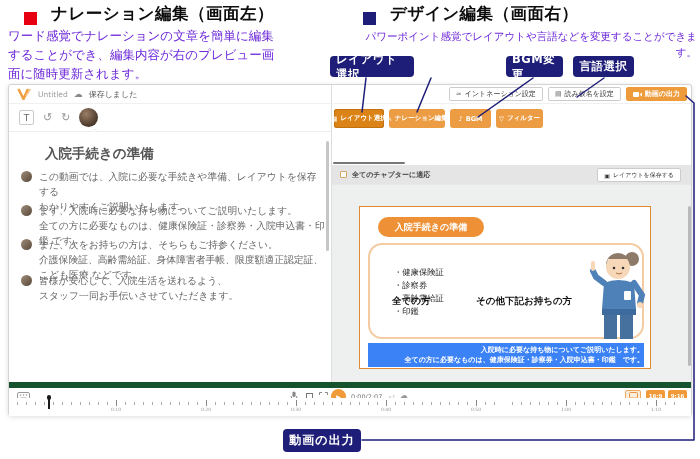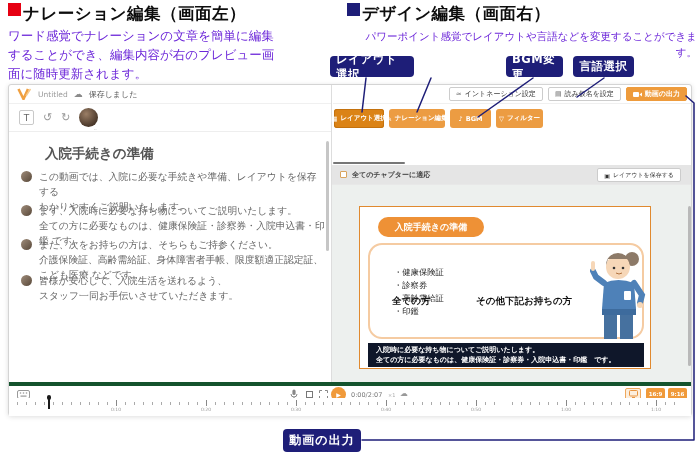--- a/index.html
+++ b/index.html
@@ -1,21 +1,21 @@
 <!DOCTYPE html>
 <html><head>
 <meta charset="utf-8">
 <style>
   * { margin:0; padding:0; box-sizing:border-box; }
   body { font-family:"DejaVu Sans","Liberation Sans",sans-serif; background:#fff; }
   #screen { position:relative; width:700px; height:459px; background:#fff; overflow:hidden; }
   .abs { position:absolute; }
 
   
-  .ann-title { display:flex; align-items:flex-start; gap:2px; font-size:16.5px; font-weight:bold; color:#0d0d0d; letter-spacing:.5px; }
+  .ann-title { display:flex; align-items:flex-end; gap:14px; font-size:16.5px; font-weight:bold; color:#0d0d0d; letter-spacing:.5px;margin-left:16px; }
   .sq { width:13px; height:13px; display:inline-block; }
   .sq-red { background:#e60012; }
   .sq-blue { background:#1e1e78; }
   .ann-desc { font-size:12.5px; line-height:1.5; color:#6d28d9; white-space:pre-line; }
   .ann-desc.small { font-size:10.5px; }
 
   .co-btn { position:absolute; top:56px; height:21px; background:#1e1e78; color:#fff;
             font-size:11.5px; font-weight:bold; border-radius:4px; display:flex;
             align-items:center; justify-content:center; padding:0 6px; letter-spacing:.5px; }
   .co-out { position:absolute; left:283px; top:429px; width:78px; height:23px; background:#1e1e78;
@@ -78,26 +78,26 @@
   .preview-area { position:absolute; left:323px; top:100px; width:359px; height:197px; background:#edf0ee; }
   .rscroll { position:absolute; left:356px; top:21px; width:3px; height:160px; background:#b9b9b9; border-radius:2px; }
   .slide { position:absolute; left:27px; top:21px; width:292px; height:163px; background:#fff;
            border:1.5px solid #E0892F; }
   .pill { position:absolute; left:18px; top:10px; width:106px; height:20px; background:#EE9136; border-radius:10px;
           color:#fff; font-size:9px; font-weight:bold; display:flex; align-items:center; justify-content:center; }
   .sbox { position:absolute; left:8px; top:36px; width:276px; height:96px; border:2px solid #F5CBA2; border-radius:14px; background:#fff; }
   .colh { position:absolute; font-size:9.5px; font-weight:bold; color:#111;margin-top:44px; }
   .colitems { position:absolute; font-size:8.3px; color:#222; line-height:13px; }
   .colitems div::before { content:"・"; }
-  .band { position:absolute; left:8px; top:136px; width:276px; height:24px; background:#0f172a;
-          color:#fff; font-size:7px; font-weight:bold; line-height:10px; padding:2px 0 0 8px; white-space:pre-line; }
+  .band { position:absolute; left:8px; top:136px; width:276px; height:24px; background:#3b82f6;
+          color:#fff; font-size:7px; font-weight:bold; line-height:10px; padding:2px 0 0 8px; white-space:pre-line;text-align:right; }
   .nurse { position:absolute; left:230px; top:40px; }
 
   
-  .player { position:absolute; left:0; top:297px; width:682px; height:16px; border-top:4px solid #14532d; background:#fff; }
+  .player { position:absolute; left:0; top:297px; width:682px; height:16px; border-top:6px solid #14532d; background:#fff; }
   .stopbox { position:absolute; left:297px; top:5px; width:7px; height:7px; border:1.5px solid #777; }
   .playbtn { position:absolute; left:322px; top:1px; width:15px; height:15px; border-radius:50%; background:#F09A3A;
              color:#fff; font-size:6px; display:flex; align-items:center; justify-content:center; }
   .ptime { position:absolute; left:342px; top:5px; font-size:6.5px; color:#777; }
   .pspeed { position:absolute; left:379px; top:6px; font-size:5px; color:#aaa; }
   .pcloud { position:absolute; left:391px; top:3px; font-size:8px; color:#999; }
   .disp-btn { position:absolute; left:616px; top:2px; width:16px; height:12px; border:1px solid #EFA85C;
               background:#FCEEDD; border-radius:2px; display:flex; align-items:center; justify-content:center; }
   .ratio { position:absolute; top:2px; width:19px; height:12px; background:#F09A3A; border-radius:2px; color:#fff;
            font-size:5.5px; font-weight:bold; display:flex; align-items:center; justify-content:center; }

